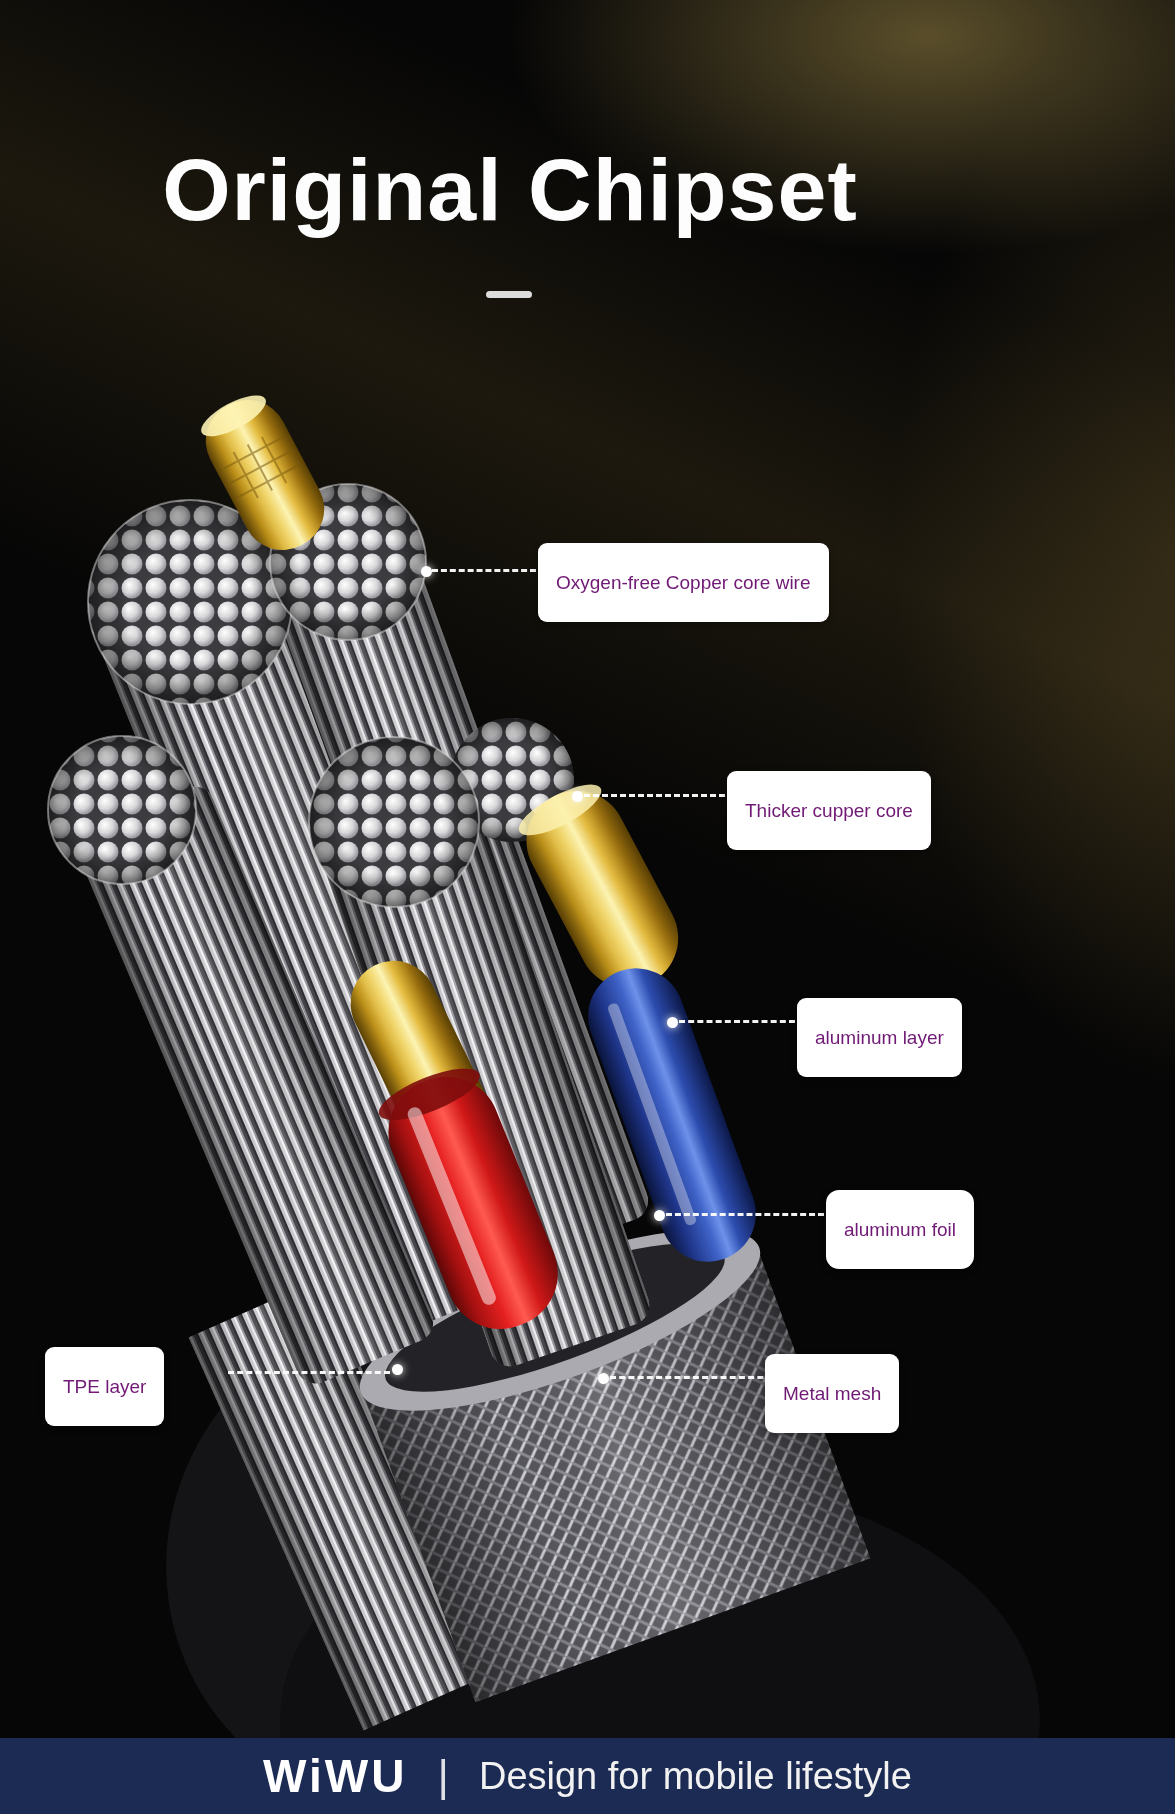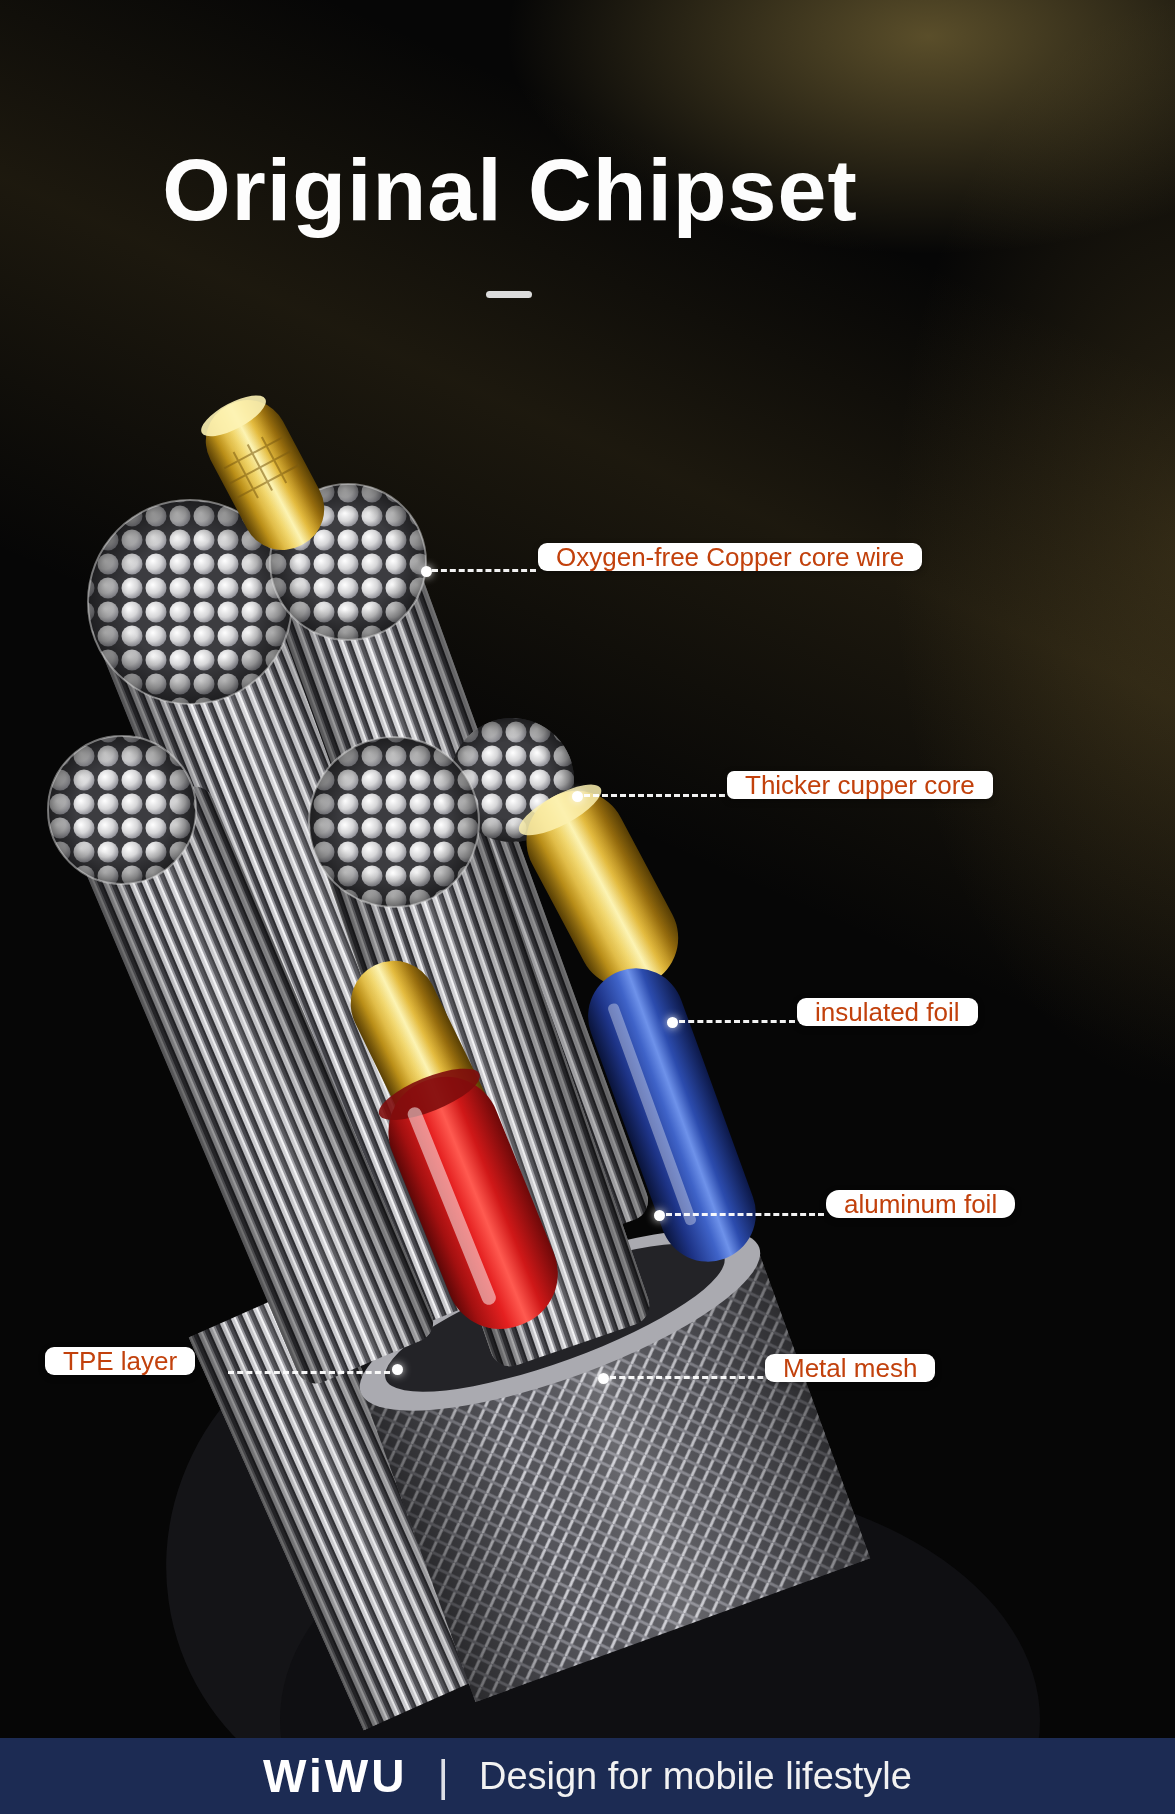--- a/index.html
+++ b/index.html
@@ -26,22 +26,22 @@
     border-radius:4px; background:#dcdcdc;
   }
 
   .stronger {
     position:absolute; left:64px; top:1000px; color:#eeb31e;
     font-size:36px; line-height:1.2; font-weight:400;
   }
   .stronger .arrow { font-size:24px; margin-left:10px; }
 
   .co-box {
-    position:absolute; background:#ffffff; color:#c2410c;
-    font-size:26px; line-height:1; padding:1px 18px; border-radius:9px;
+    position:absolute; background:#ffffff; color:#701a75;
+    font-size:19px; line-height:1; padding:30px 18px; border-radius:9px;
     white-space:nowrap; box-shadow:0 2px 6px rgba(0,0,0,.35);
   }
   .co-line { position:absolute; height:0; border-top:3px dashed #ffffff; opacity:.95; }
   .co-dot {
     position:absolute; width:11px; height:11px; border-radius:50%;
     background:#ffffff; box-shadow:0 0 8px rgba(255,255,255,.9);
   }
 
   .footer {
     position:absolute; left:0; bottom:0; width:100%; height:76px;
@@ -215,27 +215,27 @@
 
   <div>
     <div class="co-dot" style="left:421px; top:566px;"></div>
     <div class="co-line" style="left:432px; top:569px; width:104px;"></div>
     <div class="co-box" style="left:538px; top:543px;">Oxygen-free Copper core wire</div>
   </div>
 
   <div>
     <div class="co-dot" style="left:572px; top:791px;"></div>
     <div class="co-line" style="left:584px; top:794px; width:141px;"></div>
-    <div class="co-box" style="left:727px; top:771px;border-radius:7px;">Thicker cupper core</div>
+    <div class="co-box" style="left:727px; top:771px;">Thicker cupper core</div>
   </div>
 
   <div>
     <div class="co-dot" style="left:667px; top:1017px;"></div>
     <div class="co-line" style="left:679px; top:1020px; width:116px;"></div>
-    <div class="co-box" style="left:797px; top:998px;">insulated foil</div>
+    <div class="co-box" style="left:797px; top:998px;">aluminum layer</div>
   </div>
 
   <div>
     <div class="co-dot" style="left:654px; top:1210px;"></div>
     <div class="co-line" style="left:666px; top:1213px; width:158px;"></div>
     <div class="co-box" style="left:826px; top:1190px;border-radius:13px;">aluminum foil</div>
   </div>
 
   <div>
     <div class="co-dot" style="left:598px; top:1373px;"></div>

